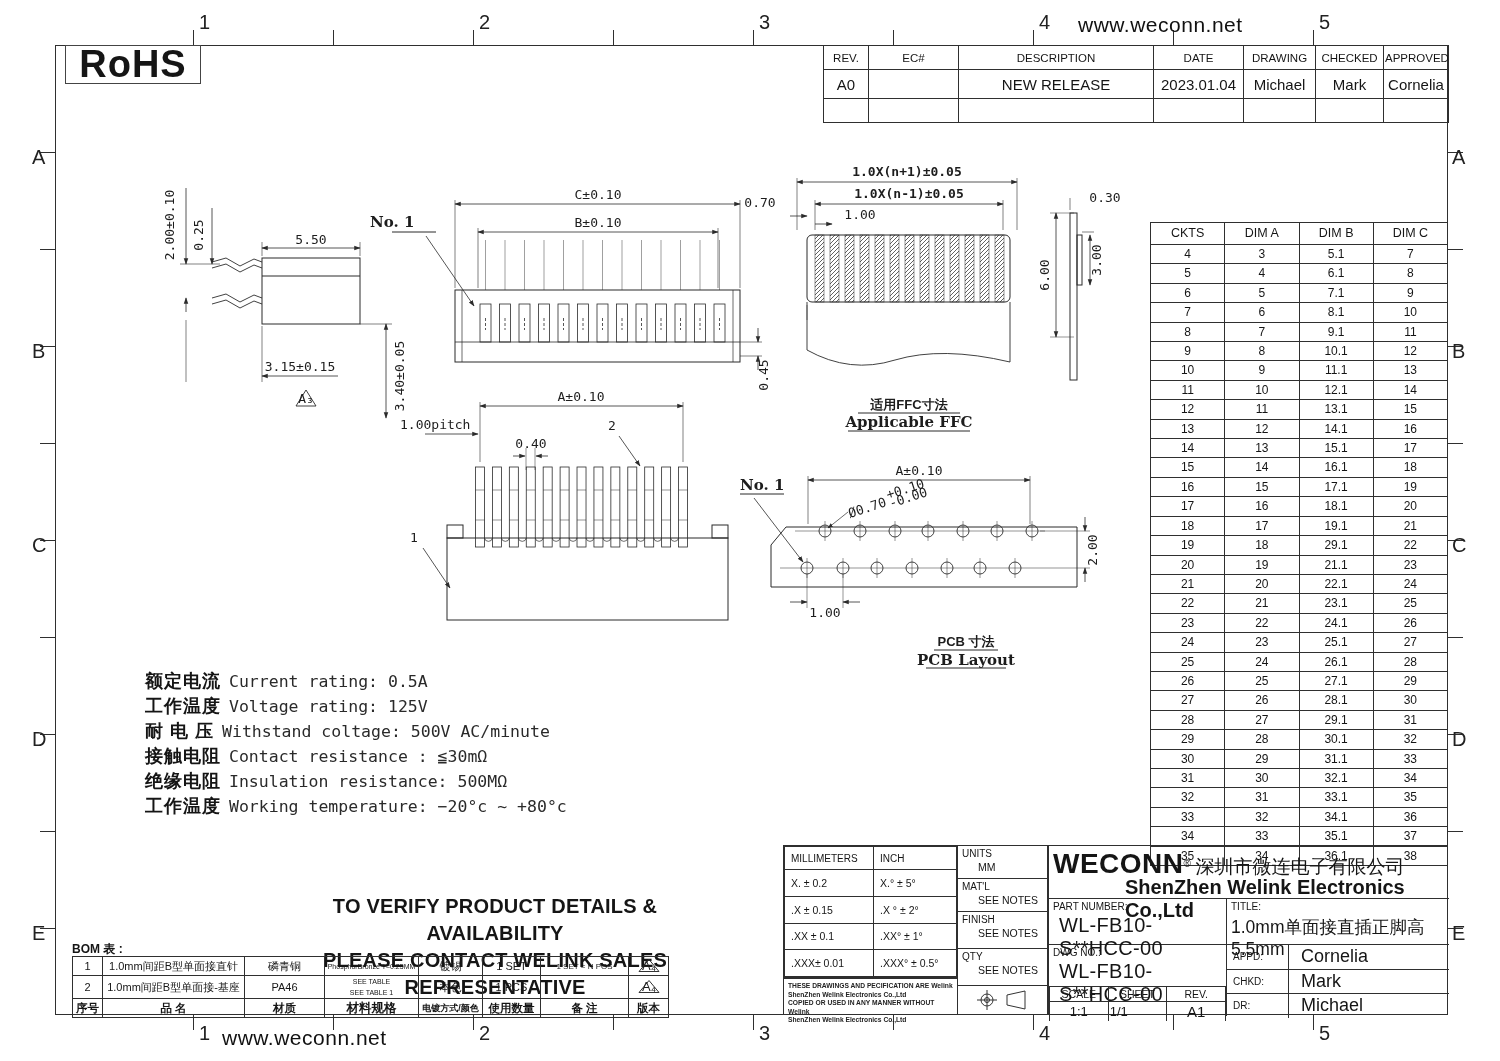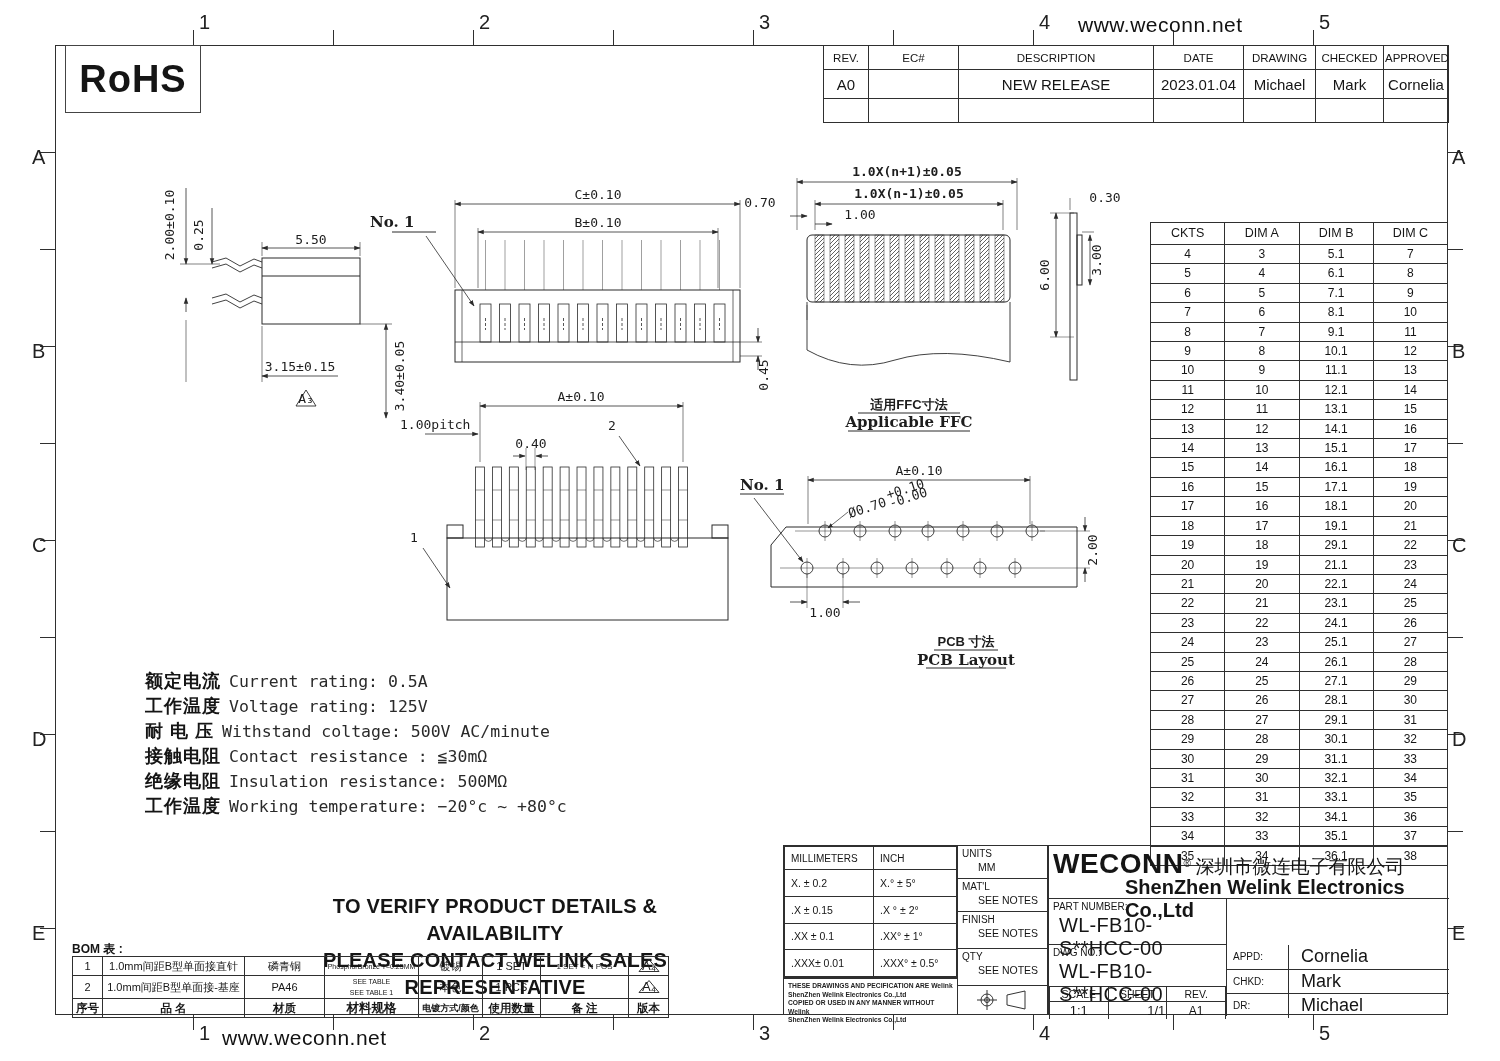--- a/index.html
+++ b/index.html
@@ -113,21 +113,21 @@
       <div class="tick" style="left: 1448px; top: 831px; width: 15px; height: 1.2px;"></div>
       <div class="tick" style="left: 40px; top: 928px; width: 15px; height: 1.2px;"></div>
       <div class="tick" style="left: 1448px; top: 928px; width: 15px; height: 1.2px;"></div>
       <span class="marker" style="left: 32px; top: 922px;">E</span>
       <span class="marker" style="left: 1452px; top: 922px;">E</span>
     </div>
 
   <div class="site" style="left:1078px;top:13px;">www.weconn.net</div>
   <div class="site" style="left:222px;top:1026px;">www.weconn.net</div>
 
-  <div class="abs rohs" style="left:65px;top:45px;width:136px;height:68px;">RoHS</div>
+  <div class="abs rohs" style="left:65px;top:45px;width:136px;height:39px;">RoHS</div>
 
   <div class="abs" style="left:823px;top:45px;">
     <table class="revtbl">
       <colgroup>
           <col style="width:45px">
           <col style="width:90px">
           <col style="width:195px">
           <col style="width:90px">
           <col style="width:72px">
           <col style="width:68px">
@@ -821,37 +821,41 @@
       <div class="abs" style="left:0;top:0;width:400px;height:53px;border-bottom:1.1px solid #2f2f2f;padding:2px 4px;box-sizing:border-box;">
         <span class="weconn">WECONN</span><sup style="font-size:10px">®</sup>
         <span class="cjk">深圳市微连电子有限公司</span>
         <div class="coen" style="margin-left:72px;margin-top:-4px;">ShenZhen Welink Electronics Co.,Ltd</div>
       </div>
 
       <div class="abs" style="left:0;top:53px;width:178px;height:46px;border-bottom:1.1px solid #2f2f2f;border-right:1.1px solid #2f2f2f;padding:2px 0 0 4px;box-sizing:border-box;">
         <div class="lbl">PART NUMBER:</div>
         <div class="pn" style="margin-top:2px;margin-left:6px;">WL-FB10-S**HCC-00</div>
       </div>
+      <div class="abs" style="left:178px;top:53px;width:222px;height:46px;border-bottom:1.1px solid #2f2f2f;padding:2px 0 0 4px;box-sizing:border-box;">
+        <div class="lbl">TITLE:</div>
+        <div style="font-size:17.5px;margin-top:3px;">1.0mm单面接直插正脚高5.5mm</div>
+      </div>
 
       <div class="abs" style="left:0;top:99px;width:178px;height:41px;border-right:1.1px solid #2f2f2f;padding:2px 0 0 4px;box-sizing:border-box;">
         <div class="lbl">DWG NO.:</div>
         <div class="pn" style="margin-top:2px;margin-left:6px;">WL-FB10-S**HCC-00</div>
       </div>
       <div class="abs" style="left:0;top:140px;width:178px;height:30px;border-top:1.1px solid #2f2f2f;border-right:1.1px solid #2f2f2f;box-sizing:border-box;">
         <table style="width:100%;height:100%;table-layout:fixed;border-collapse:collapse;">
           <tbody>
               <tr style="height:13px">
             <td style="border:1px solid #2f2f2f;border-top:none;text-align:center;font-size:10.5px;">SCALE</td>
             <td style="border:1px solid #2f2f2f;border-top:none;text-align:center;font-size:10.5px;">SHEET</td>
             <td style="border:1px solid #2f2f2f;border-top:none;text-align:center;font-size:10.5px;">REV.</td>
           </tr>
           <tr>
             <td style="border:1px solid #2f2f2f;border-bottom:none;text-align:center;font-size:13px;">1:1</td>
-            <td style="border:1px solid #2f2f2f;border-bottom:none;text-align:right;font-size:13px;">1/1</td>
-            <td style="border:1px solid #2f2f2f;border-bottom:none;text-align:center;font-size:12px;margin-top:16px;">A1</td>
+            <td style="border:1px solid #2f2f2f;border-bottom:none;text-align:left;font-size:13px;">1/1</td>
+            <td style="border:1px solid #2f2f2f;border-bottom:none;text-align:center;font-size:15px;margin-top:16px;">A1</td>
           </tr>
         </tbody>
           </table>
       </div>
       <div class="abs" style="left:178px;top:99px;width:222px;height:71px;">
         <div style="height:23.6px;border-bottom:1.1px solid #2f2f2f;display:flex;align-items:center;">
           <span class="lbl" style="width:62px;border-right:1.1px solid #2f2f2f;align-self:stretch;display:flex;align-items:center;padding-left:6px;box-sizing:border-box;">APPD:</span>
           <span style="font-size:18px;padding-left:12px;">Cornelia</span>
         </div>
         <div style="height:23.6px;border-bottom:1.1px solid #2f2f2f;display:flex;align-items:center;">

